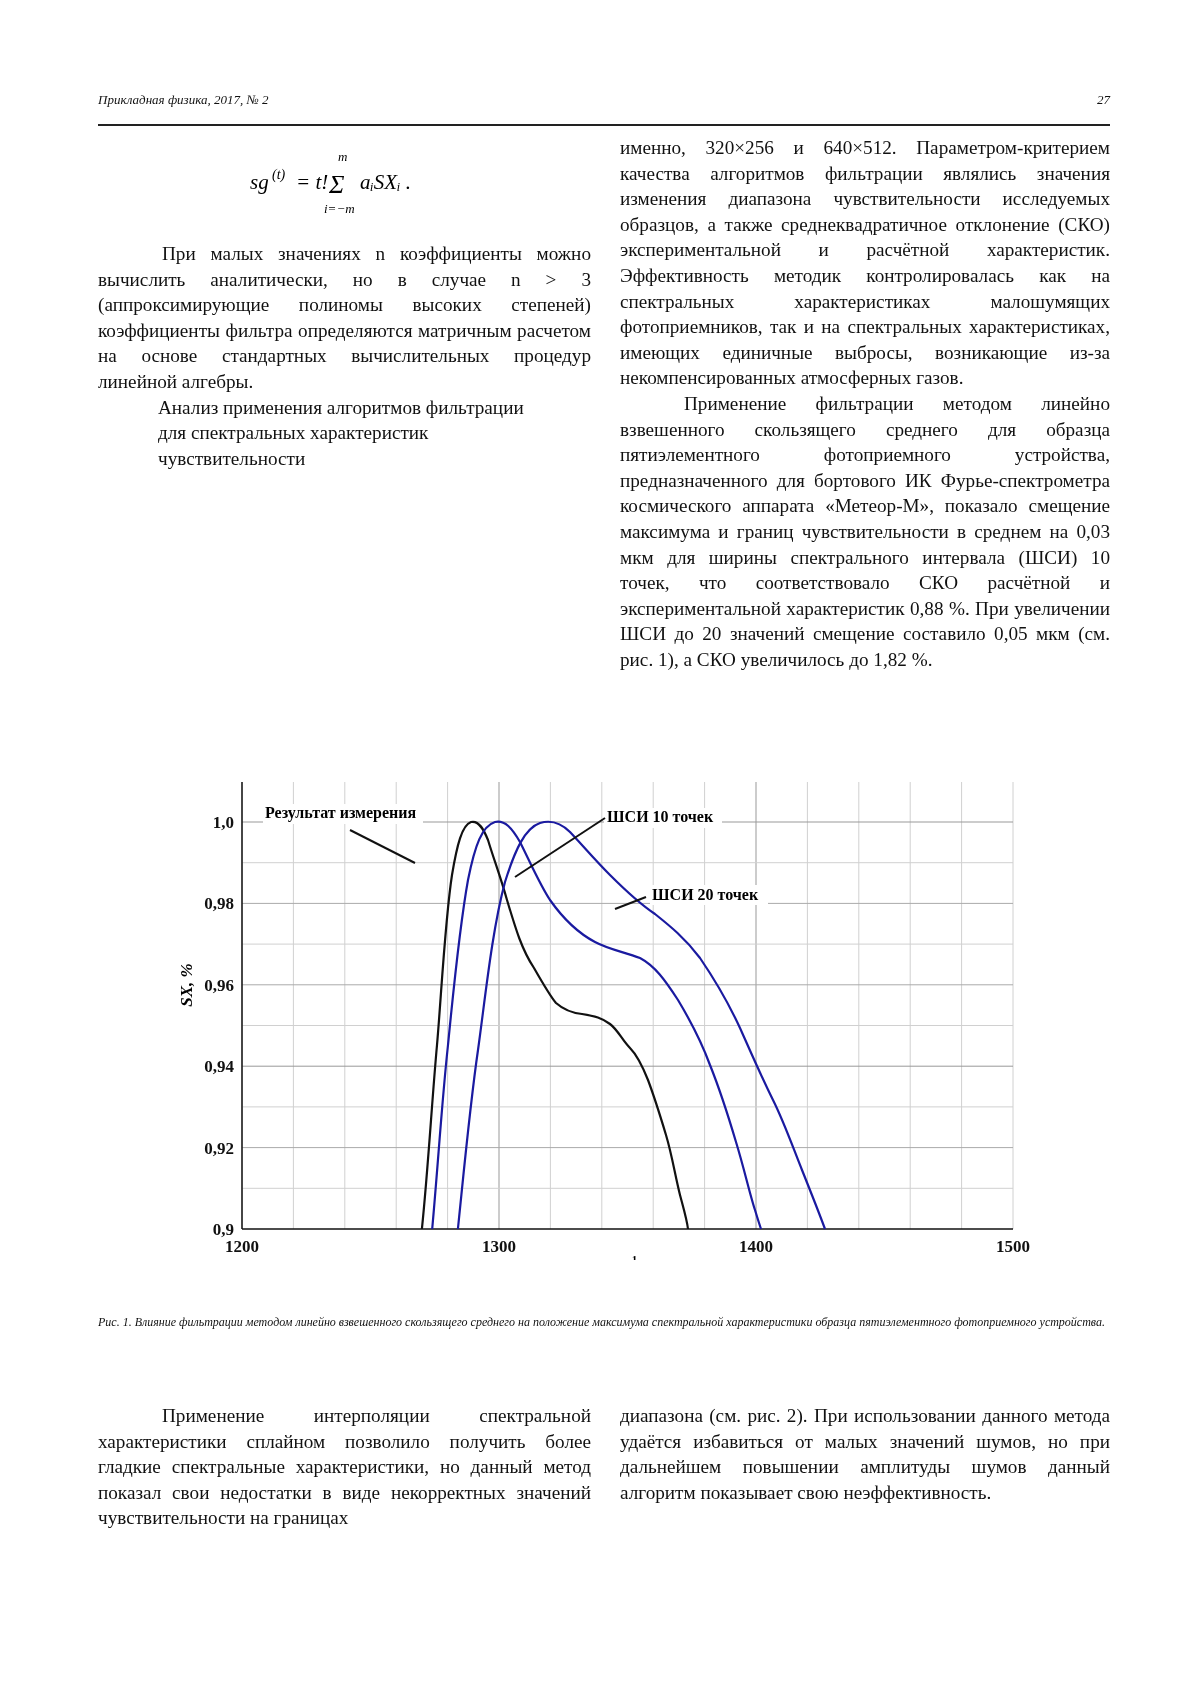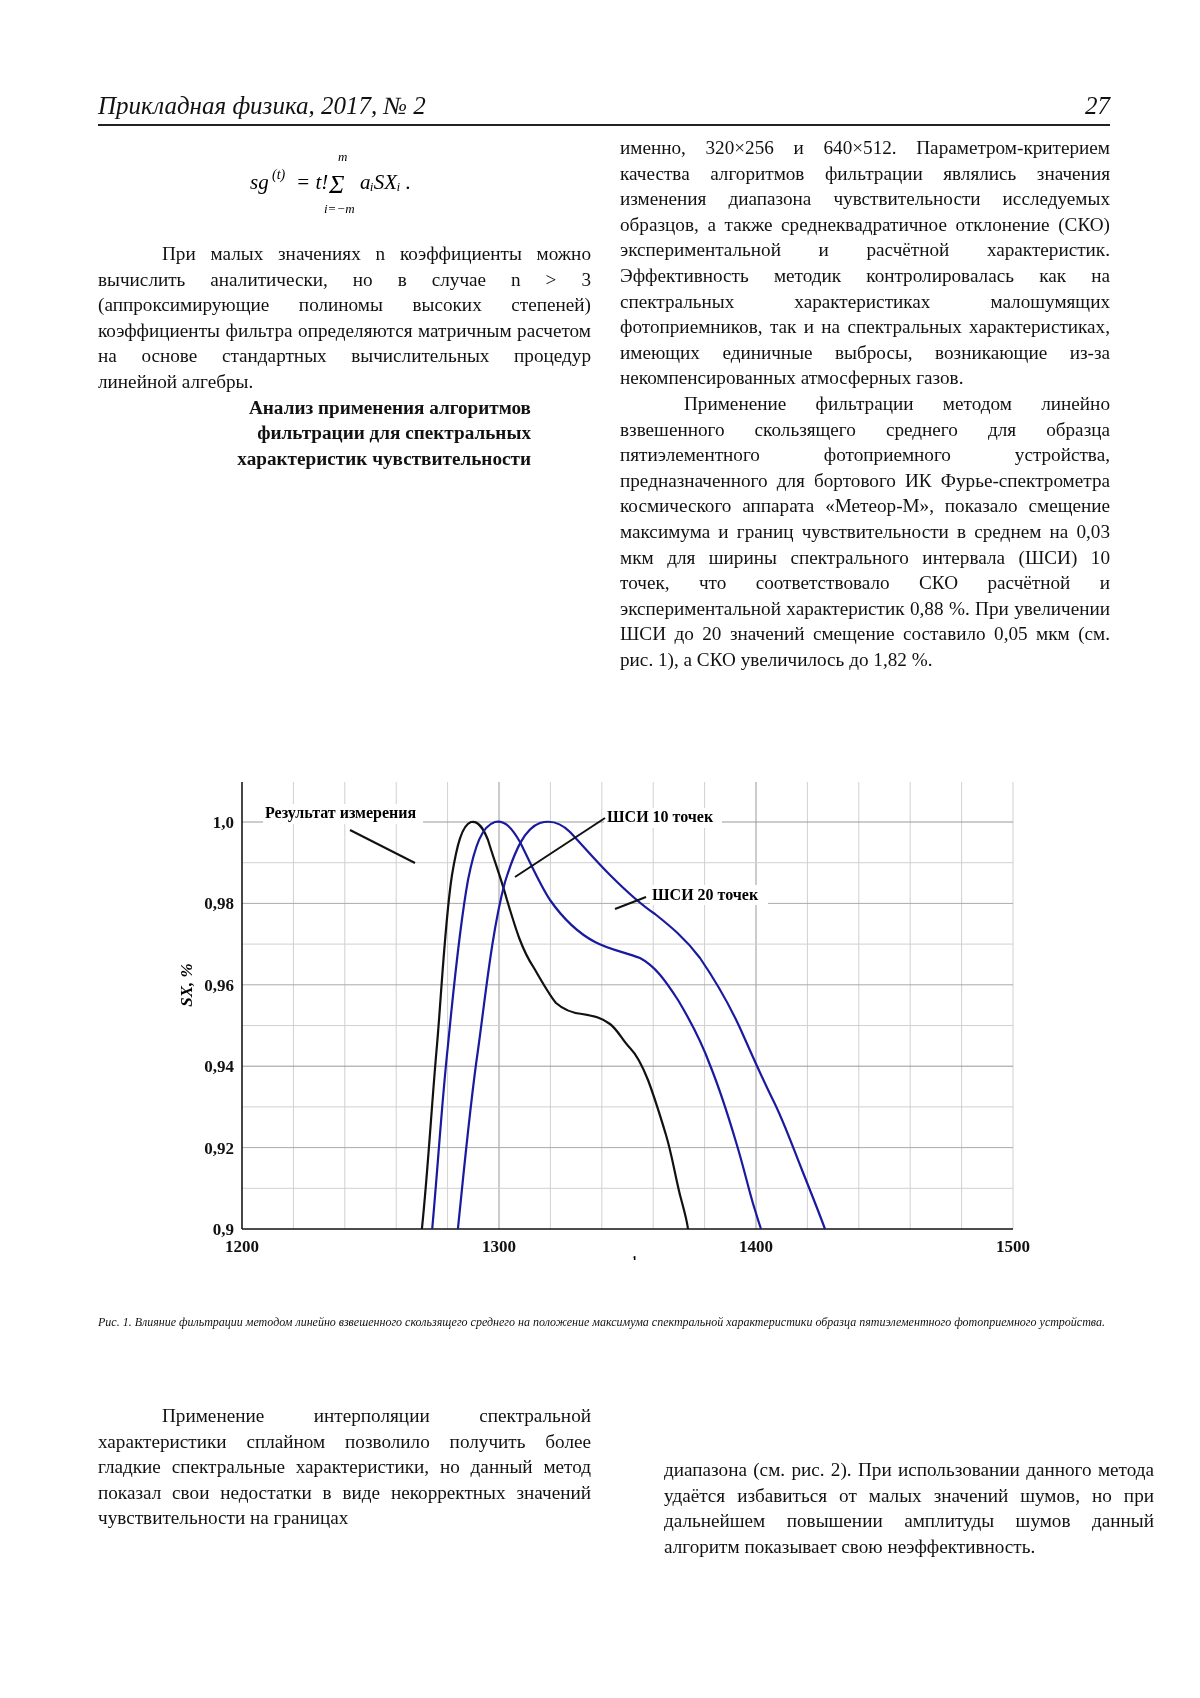--- a/index.html
+++ b/index.html
@@ -1,30 +1,30 @@
 <!DOCTYPE html>
 <html><head>
 <meta charset="utf-8">
 <style>
   html,body{margin:0;padding:0;background:#fff;}
   body{width:1200px;height:1698px;position:relative;font-family:"Liberation Serif",serif;color:#111;overflow:hidden;}
-  .header{position:absolute;left:98px;top:92px;width:1012px;font-style:italic;font-size:25px;font-family:Liberation Serif, serif;}
+  .header{position:absolute;left:98px;top:92px;width:1012px;font-style:italic;font-size:13px;font-family:Liberation Serif, serif;}
   .header .pnum{position:absolute;right:0;top:0;}
   .hrule{position:absolute;left:98px;top:124px;width:1012px;height:2px;background:#222;}
   .col{position:absolute;font-size:19.2px;line-height:25.6px;text-align:justify;}
   .col p{margin:0;}
   .indent{text-indent:64px;}
   .left{left:98px;width:493px;}
   .right{left:620px;width:490px;}
   .formula{text-align:center;font-style:italic;font-size:20px;position:relative;height:76px;margin-top:12px;margin-bottom:18px;}
-  .heading{font-weight:bold;text-align:right;margin:16px 0 20px 0;}
+  .heading{font-weight:normal;text-align:left;margin:16px 0 20px 0;}
   .chart{position:absolute;left:170px;top:770px;width:880px;height:490px;font-weight:bold;}
   .caption{position:absolute;left:98px;top:1312px;width:1012px;font-style:italic;font-weight:normal;font-size:12px;line-height:20px;}
   .bottom-left{top:1403px;}
-  .bottom-right{top:1457px;margin-left:44px;}
+  .bottom-right{top:1403px;}
 </style>
 </head>
 <body>
 
 <div class="header">
   <span>Прикладная физика, 2017, № 2</span>
   <span class="pnum">27</span>
 </div>
 <div class="hrule"></div>
 

